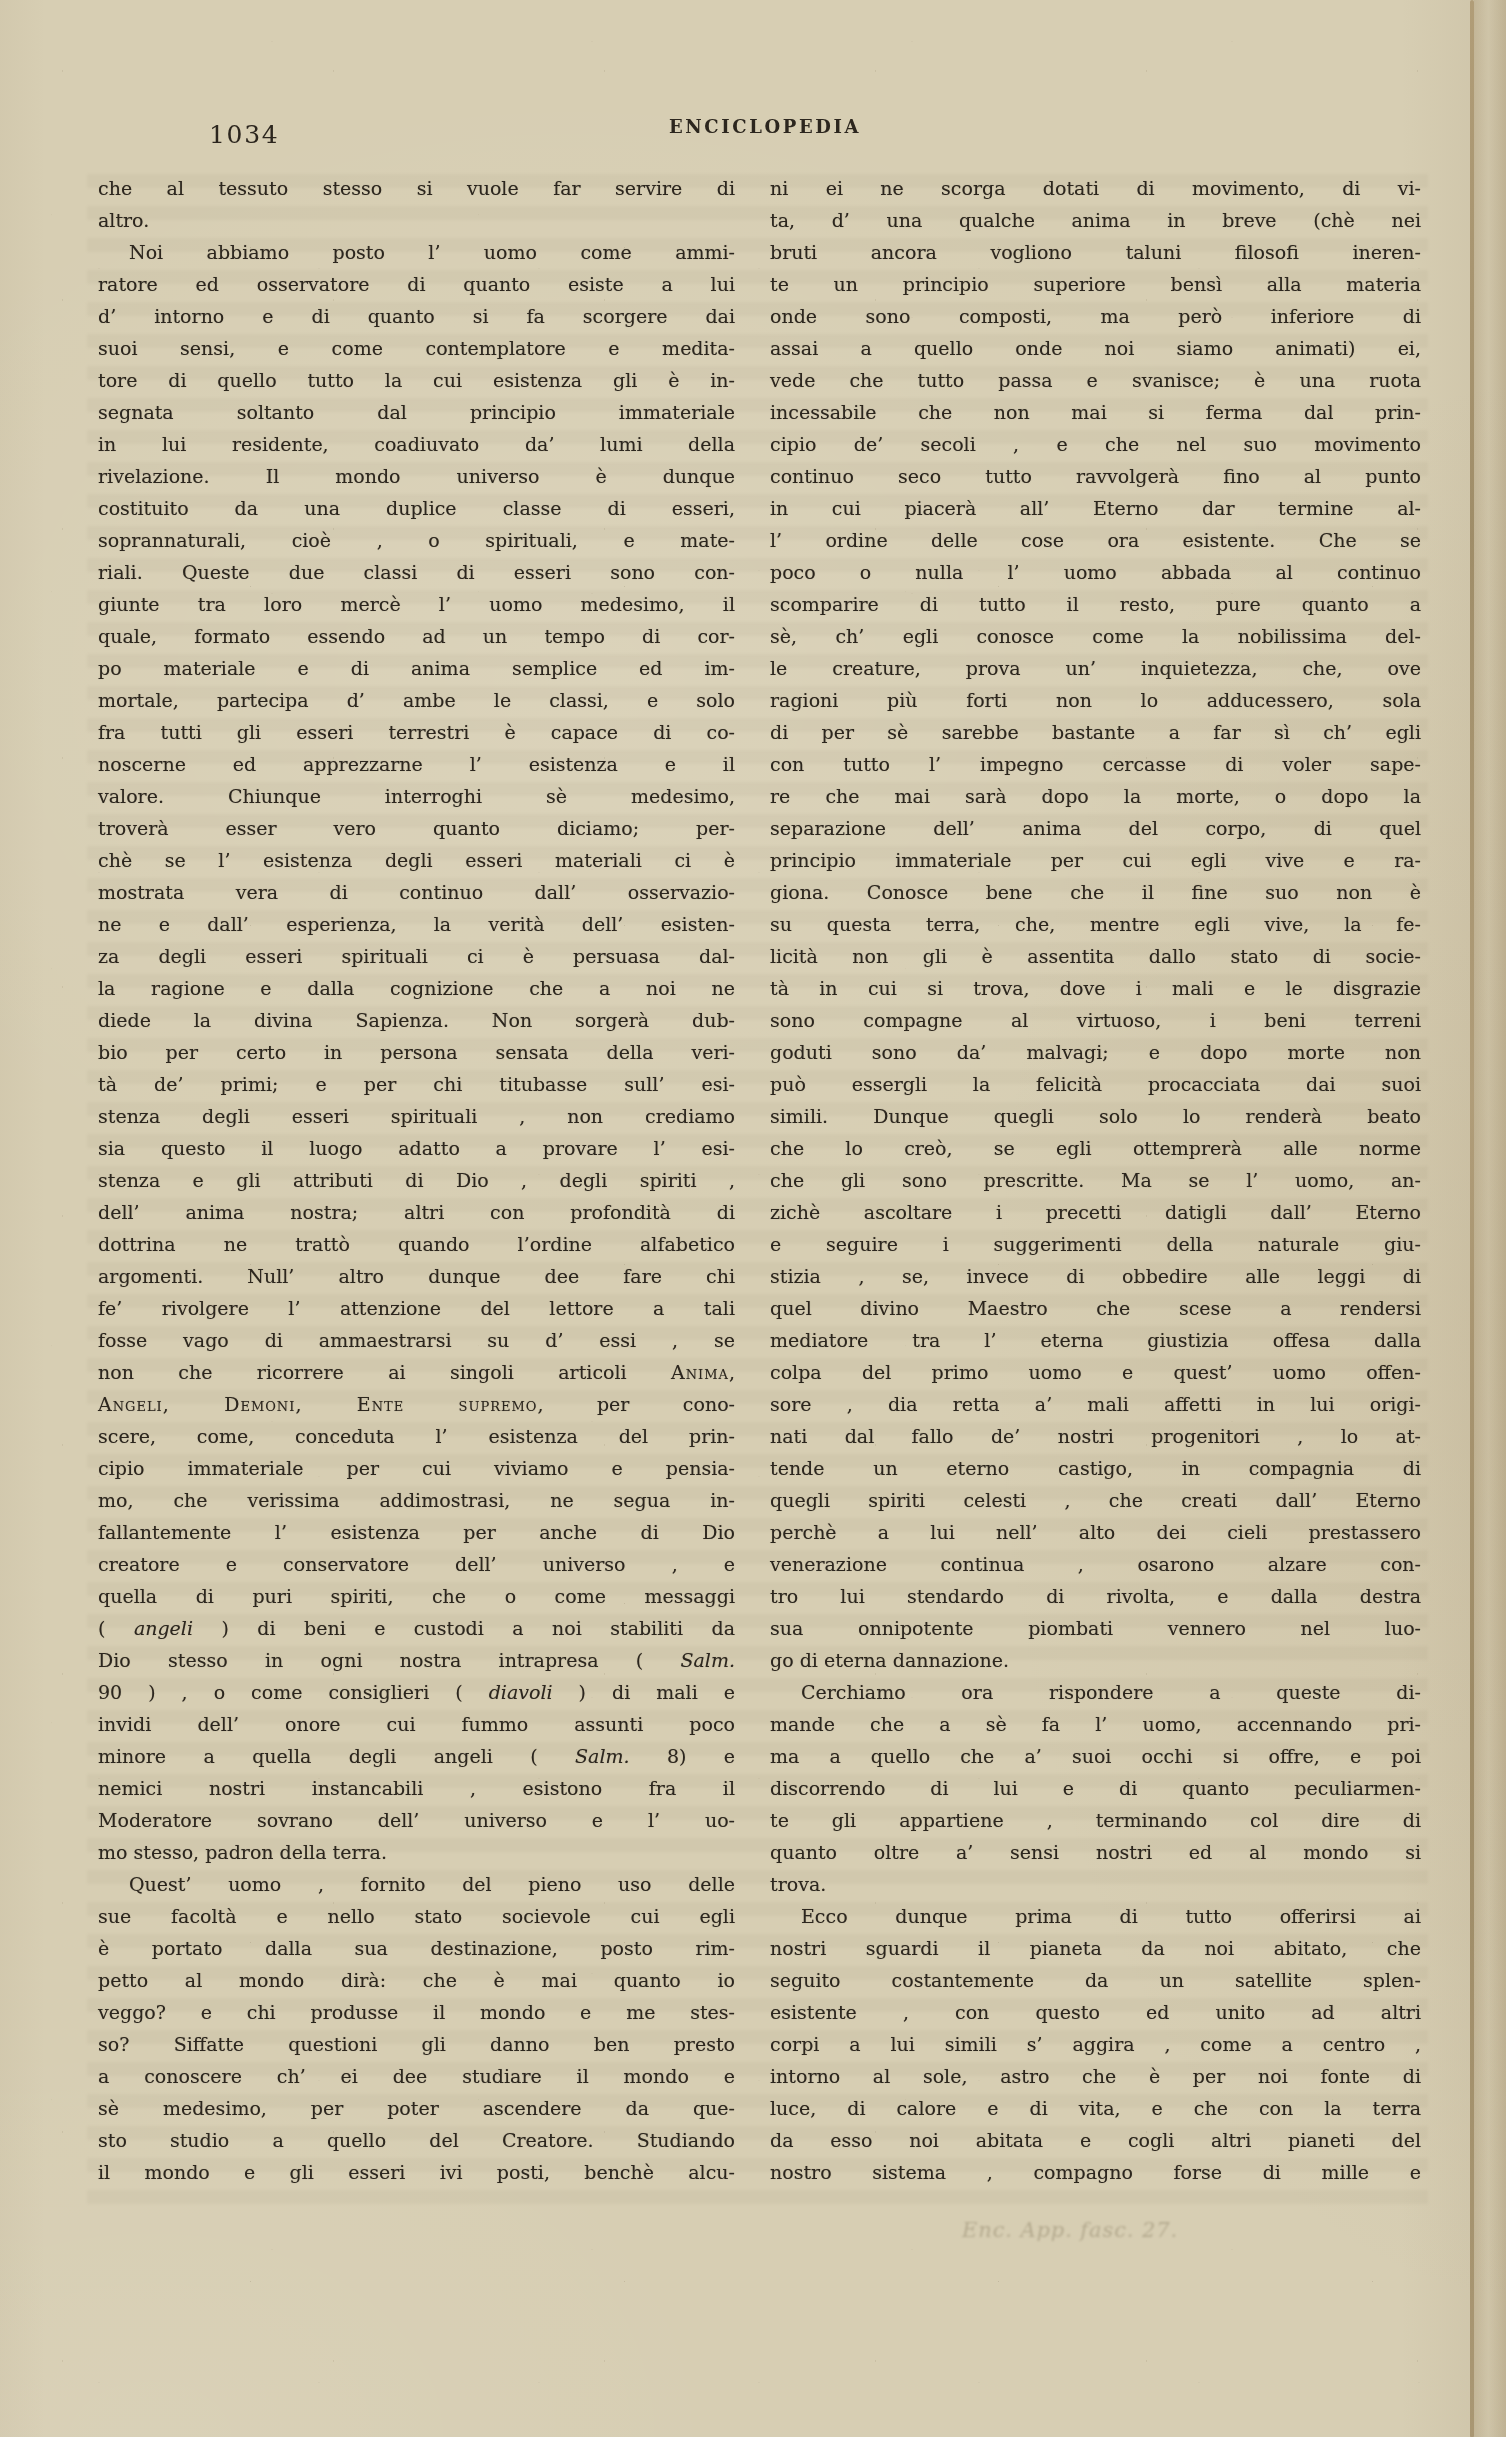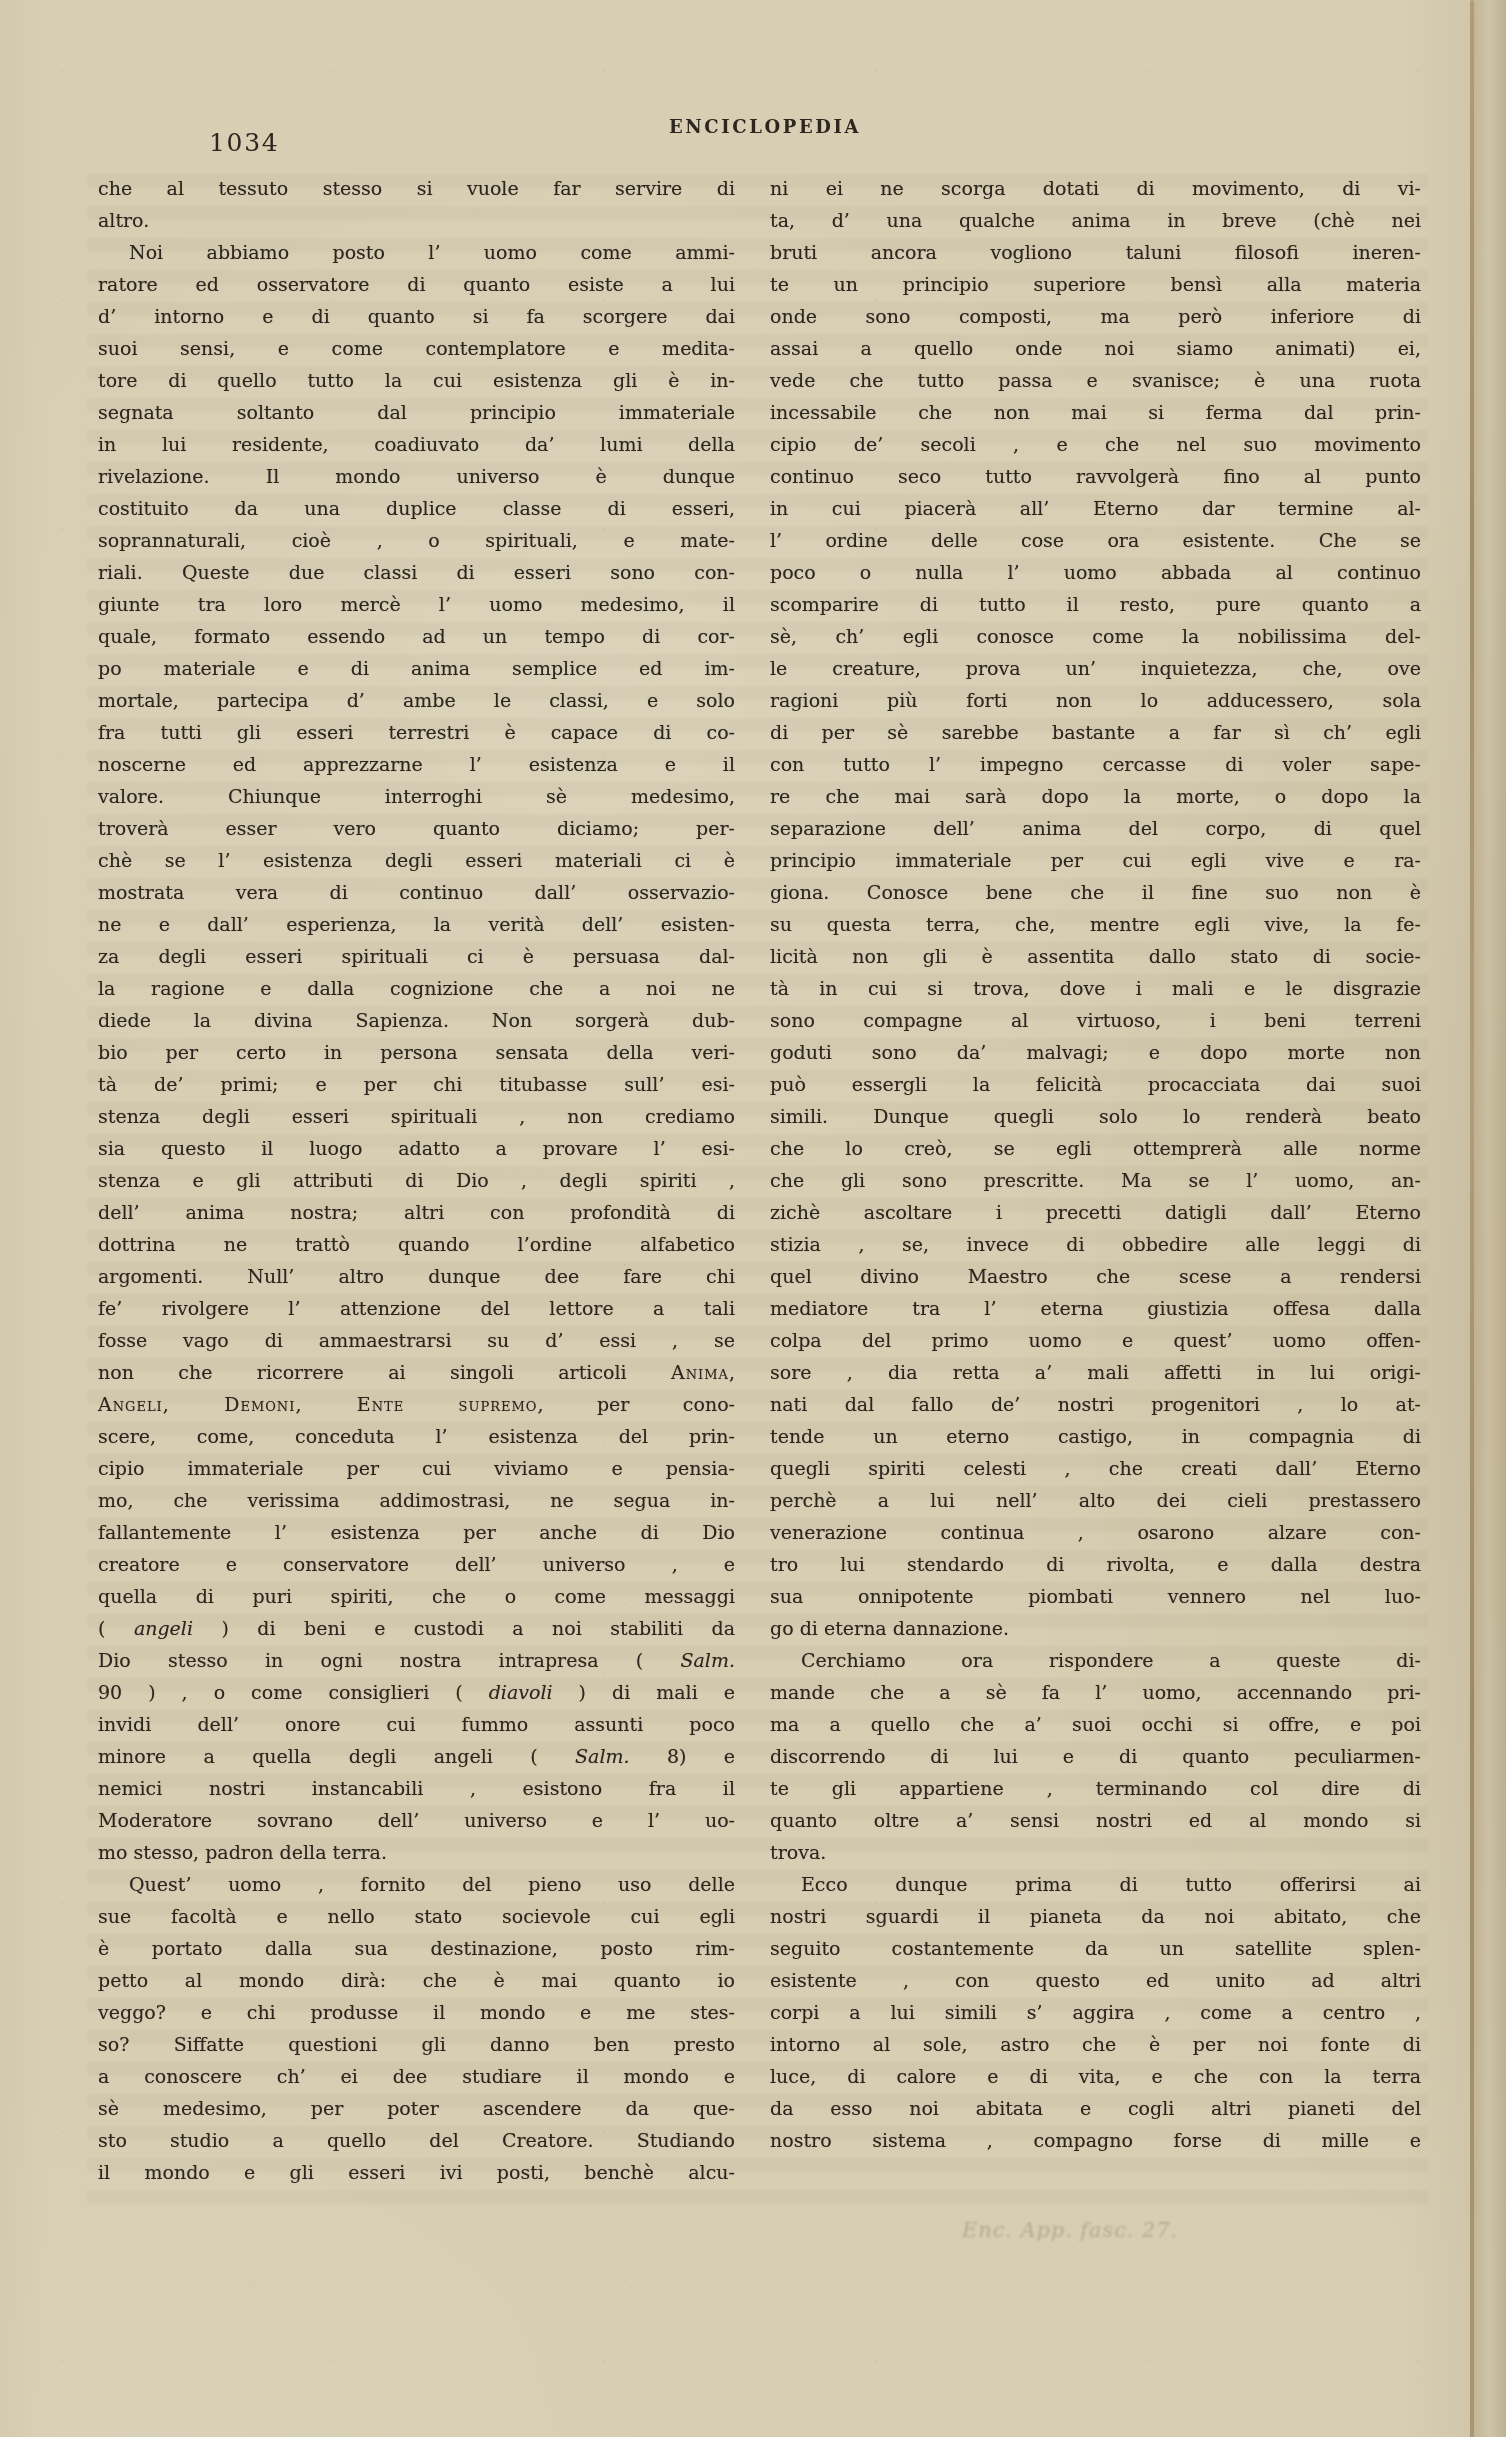--- a/index.html
+++ b/index.html
@@ -34,21 +34,21 @@
   .crease{
     position:absolute;top:0;right:32px;width:4.4px;height:100%;
     background:linear-gradient(180deg,#a68f66 0%,#8f7a52 22%,#a7916a 45%,#8d7850 70%,#9c8760 100%);
     opacity:.75;border-radius:2.6px;
   }
   .edge-strip{
     position:absolute;top:0;right:0;width:32px;height:100%;
     background:linear-gradient(90deg, rgba(160,138,100,.28), rgba(205,190,155,.12) 45%, rgba(150,128,90,.26));
   }
   .folio{
-    position:absolute;left:209px;top:128px;
+    position:absolute;left:209px;top:120px;
     font-size:25px;letter-spacing:1.7px;
   }
   .running-title{
     position:absolute;left:669px;top:116px;
     font-size:18px;font-weight:700;letter-spacing:2.6px;
   }
   .column{
     position:absolute;top:172px;
     font-size:19px;
     text-shadow:0 0 0.9px rgba(44,38,30,.35);
@@ -172,20 +172,21 @@
       <div class="line"><span>su questa terra, che, mentre egli vive, la fe-</span></div>
       <div class="line"><span>licità non gli è assentita dallo stato di socie-</span></div>
       <div class="line"><span>tà in cui si trova, dove i mali e le disgrazie</span></div>
       <div class="line"><span>sono compagne al virtuoso, i beni terreni</span></div>
       <div class="line"><span>goduti sono da’ malvagi; e dopo morte non</span></div>
       <div class="line"><span>può essergli la felicità procacciata dai suoi</span></div>
       <div class="line"><span>simili. Dunque quegli solo lo renderà beato</span></div>
       <div class="line"><span>che lo creò, se egli ottemprerà alle norme</span></div>
       <div class="line"><span>che gli sono prescritte. Ma se l’ uomo, an-</span></div>
       <div class="line"><span>zichè ascoltare i precetti datigli dall’ Eterno</span></div>
+      <div class="line"><span>e seguire i suggerimenti della naturale giu-</span></div>
       <div class="line"><span>stizia , se, invece di obbedire alle leggi di</span></div>
       <div class="line"><span>quel divino Maestro che scese a rendersi</span></div>
       <div class="line"><span>mediatore tra l’ eterna giustizia offesa dalla</span></div>
       <div class="line"><span>colpa del primo uomo e quest’ uomo offen-</span></div>
       <div class="line"><span>sore , dia retta a’ mali affetti in lui origi-</span></div>
       <div class="line"><span>nati dal fallo de’ nostri progenitori , lo at-</span></div>
       <div class="line"><span>tende un eterno castigo, in compagnia di</span></div>
       <div class="line"><span>quegli spiriti celesti , che creati dall’ Eterno</span></div>
       <div class="line"><span>perchè a lui nell’ alto dei cieli prestassero</span></div>
       <div class="line"><span>venerazione continua , osarono alzare con-</span></div>

